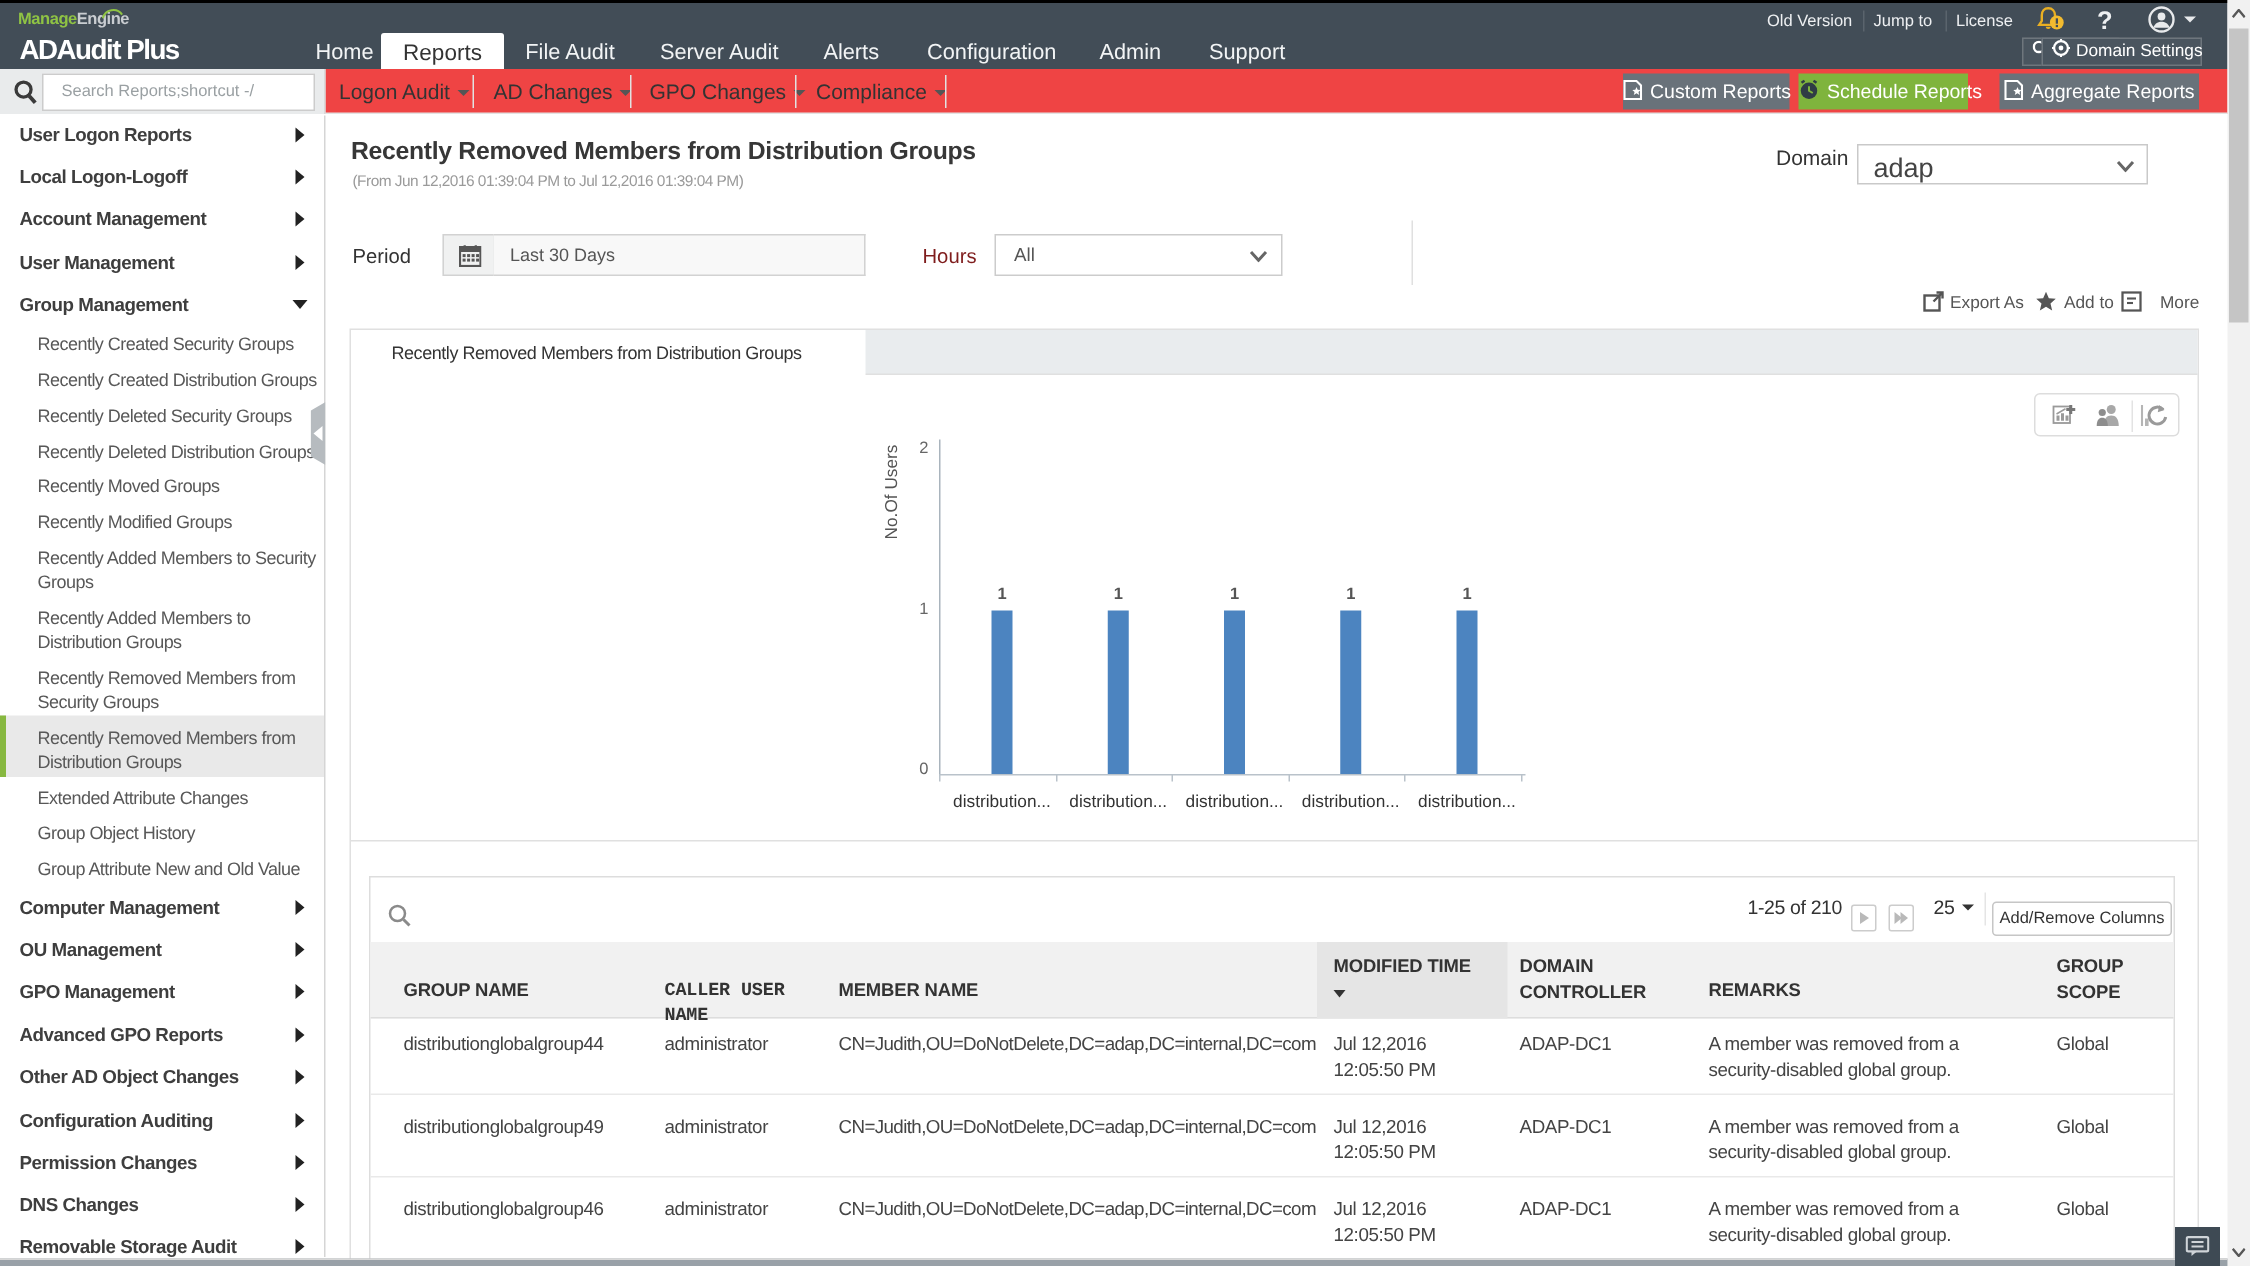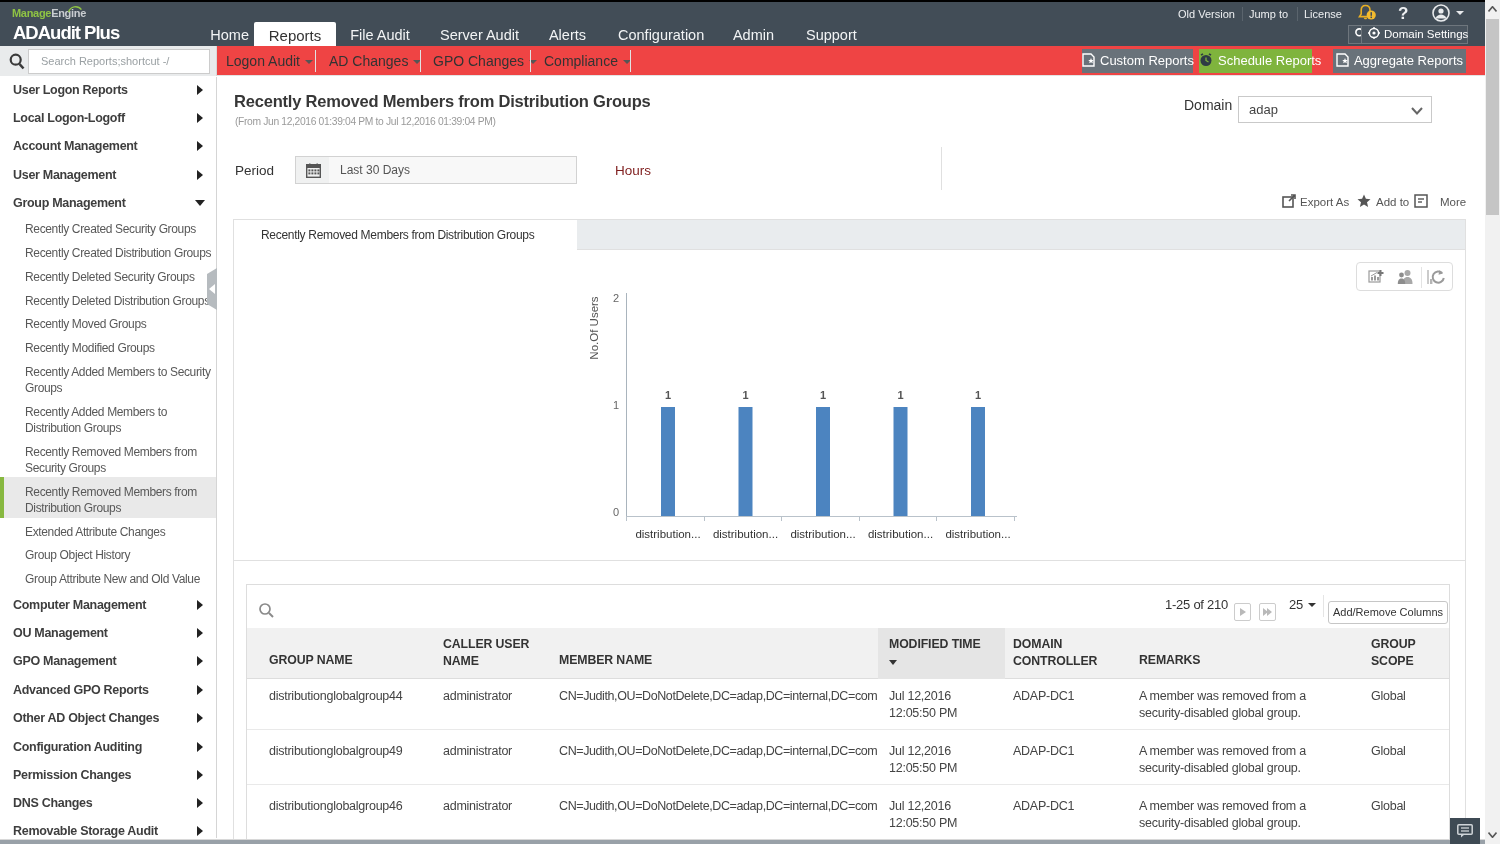--- a/index.html
+++ b/index.html
@@ -34,21 +34,21 @@
 .arrD { position:absolute; width:0; height:0; border-left:5px solid transparent; border-right:5px solid transparent; border-top:6px solid #222; }
 .si { position:absolute; left:25px; font-size:12px; color:#585858; line-height:16px; white-space:nowrap; letter-spacing:-0.35px; }
 #sel-item { position:absolute; left:0; top:400px; width:216px; height:41px; background:#e9e9e9; border-left:4px solid #87b840; }
 
 
 #content { position:absolute; left:218px; top:77px; width:1267px; height:767px; background:#fff; }
 h1 { position:absolute; left:16px; top:15px; font-size:16.5px; font-weight:bold; color:#373737; letter-spacing:-0.2px; }
 #subtitle { position:absolute; left:17px; top:39px; font-size:10.3px; color:#9a9a9a; letter-spacing:-0.35px; }
 #domain-lbl { position:absolute; left:966px; top:20px; font-size:14px; color:#333; }
 #domain-sel { position:absolute; left:1020px; top:19px; width:194px; height:27px; border:1px solid #c9c9c9; background:#fff; }
-#domain-sel .txt { position:absolute; left:10px; top:5px; font-size:13px; color:#444; }
+#domain-sel .txt { position:absolute; left:10px; top:5px; font-size:18px; color:#444; }
 #period-lbl { position:absolute; left:17px; top:86px; font-size:13.5px; color:#333; }
 #cal-btn { position:absolute; left:77px; top:79px; width:35px; height:28px; background:#f0f1f1; border:1px solid #d2d2d2; }
 #period-input { position:absolute; left:111px; top:79px; width:248px; height:28px; background:#f8f8f8; border:1px solid #d2d2d2; border-left:none; font-size:12px; color:#555; line-height:26px; padding-left:11px; }
 #hours-lbl { position:absolute; left:397px; top:86px; font-size:13.5px; color:#7f1d1d; }
 #hours-sel { position:absolute; left:445px; top:79px; width:192px; height:28px; background:#fff; border:1px solid #ccc; }
 #vsep { position:absolute; left:723px; top:70px; width:1px; height:43px; background:#e0e0e0; }
 .exportitem { position:absolute; top:119px; font-size:11.5px; color:#555; }
 
 
 #panel { position:absolute; left:15px; top:142px; width:1233px; height:625px; border:1px solid #e0e0e0; background:#fff; }
@@ -207,20 +207,26 @@
           <rect x="11.4" y="6.4" width="2" height="2"></rect>
           <rect x="2.4" y="9.4" width="2" height="2"></rect>
           <rect x="5.4" y="9.4" width="2" height="2"></rect>
           <rect x="8.4" y="9.4" width="2" height="2"></rect>
           <rect x="11.4" y="9.4" width="2" height="2"></rect>
         </g>
       </svg>
     </div>
   <div id="period-input">Last 30 Days</div>
   <div id="hours-lbl">Hours</div>
+  <div id="hours-sel">
+      <span style="position:absolute;left:12px;top:6px;font-size:12.5px;color:#555;">All</span>
+      <svg width="12" height="8" viewBox="0 0 12 8" style="position:absolute;right:9px;top:10px;">
+        <path d="M1 1 L6 6.5 L11 1" fill="none" stroke="#666" stroke-width="2"></path>
+      </svg>
+    </div>
   <div id="vsep"></div>
   <svg width="14" height="14" viewBox="0 0 14 14" style="position:absolute;left:1064px;top:117px;">
       <rect x="1" y="3" width="10" height="10" fill="none" stroke="#555" stroke-width="1.6"></rect>
       <path d="M7 7 L13 1 M9 1 L13 1 L13 5" fill="none" stroke="#555" stroke-width="1.6"></path>
     </svg>
     <div class="exportitem" style="left:1082px;">Export As</div>
   <svg width="14" height="14" viewBox="0 0 14 14" style="position:absolute;left:1139px;top:117px;">
       <path d="M7 0.5 L8.9 4.8 L13.5 5.2 L10 8.3 L11.1 13 L7 10.5 L2.9 13 L4 8.3 L0.5 5.2 L5.1 4.8 Z" fill="#555"></path>
     </svg>
     <div class="exportitem" style="left:1158px;">Add to</div>
@@ -309,21 +315,21 @@
         </div>
       <div style="position:absolute;left:1012px;top:18px;width:17px;height:18px;border:1px solid #ccc;border-radius:2px;">
           <div style="position:absolute;left:3px;top:4px;width:0;height:0;border-top:4px solid transparent;border-bottom:4px solid transparent;border-left:5px solid #b9b9b9;"></div>
           <div style="position:absolute;left:7px;top:4px;width:0;height:0;border-top:4px solid transparent;border-bottom:4px solid transparent;border-left:5px solid #b9b9b9;"></div>
         </div>
       <div class="td" style="left:1042px;top:11px;font-size:13px;color:#333;">25<span class="caret" style="border-top-color:#333;"></span></div>
       <div style="position:absolute;left:1076px;top:10px;width:1px;height:22px;background:#e5e5e5;"></div>
       <div style="position:absolute;left:1081px;top:16px;width:120px;height:23px;border:1px solid #c6c6c6;border-radius:3px;font-size:11px;color:#333;text-align:center;line-height:21px;">Add/Remove Columns</div>
       <div id="thead">
         <div class="th" style="left:22px;top:24px;">GROUP NAME</div>
-        <div class="th" style="left:196px;top:8px;">CALLER USER<br>NAME</div>
+        <div class="th" style="left:196px;top:24px;font-family:Liberation Mono, monospace;">CALLER USER<br>NAME</div>
         <div class="th" style="left:312px;top:24px;text-align:center;">MEMBER NAME</div>
         <div id="mtcol"></div>
         <div class="th" style="left:642px;top:8px;">MODIFIED TIME<br><span style="display:inline-block;width:0;height:0;border-left:4px solid transparent;border-right:4px solid transparent;border-top:5px solid #333;margin-top:5px;"></span></div>
         <div class="th" style="left:766px;top:8px;">DOMAIN<br>CONTROLLER</div>
         <div class="th" style="left:892px;top:24px;">REMARKS</div>
         <div class="th" style="left:1124px;top:8px;">GROUP<br>SCOPE</div>
       </div>
       <div class="row" style="top:94px;height:51px;">
         <div class="td" style="left:22px;top:9px;">distributionglobalgroup44</div>
         <div class="td" style="left:196px;top:9px;">administrator</div>

